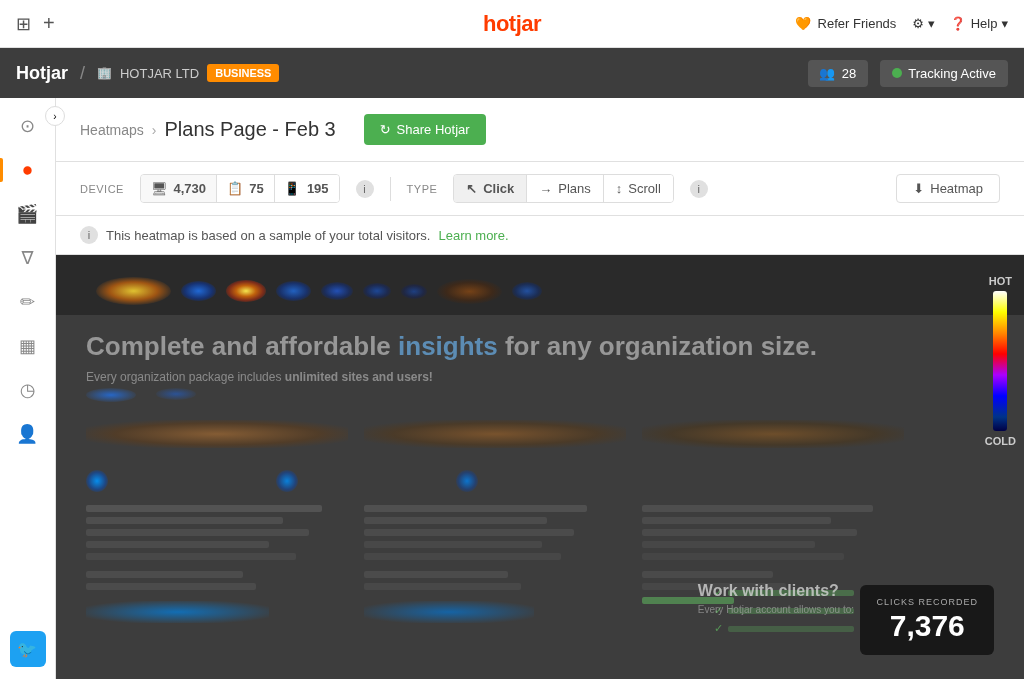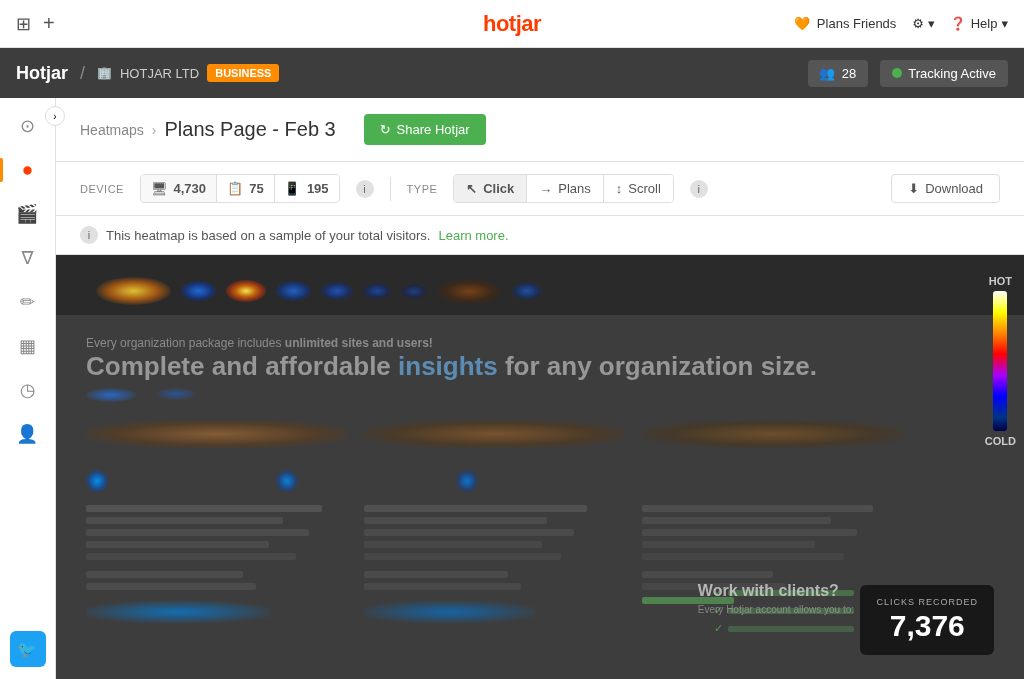--- a/index.html
+++ b/index.html
@@ -114,21 +114,21 @@
 
 <div class="top-nav">
   <div class="top-nav-left">
     <span class="top-nav-icon">⊞</span>
     <span class="top-nav-plus">+</span>
   </div>
   <div class="hotjar-logo">hotjar</div>
   <div class="top-nav-right">
     <div class="refer-friends">
       <span>🧡</span>
-      <span>Plans Friends</span>
+      <span>Refer Friends</span>
     </div>
     <div class="settings-btn">
       <span>⚙</span>
       <span>▾</span>
     </div>
     <div class="help-btn">
       <span>❓</span>
       <span>Help</span>
       <span>▾</span>
     </div>
@@ -236,21 +236,21 @@
         </div>
         <div class="type-btn">
           <span>↕</span>
           <span>Scroll</span>
         </div>
       </div>
       <div class="info-icon">i</div>
 
       <button class="download-btn">
         <span>⬇</span>
-        <span>Download</span>
+        <span>Heatmap</span>
       </button>
     </div>
 
     <div class="info-bar">
       <div class="info-icon">i</div>
       <span>This heatmap is based on a sample of your total visitors.</span>
       <a href="#">Learn more.</a>
     </div>
 
     <div class="heatmap-area">
@@ -263,25 +263,25 @@
         <div style="width:32px;height:18px;background:radial-gradient(ellipse at center, rgba(30,100,255,0.65) 0%, rgba(0,50,180,0.35) 55%, transparent 80%);border-radius:50%;"></div>
         <div style="width:28px;height:16px;background:radial-gradient(ellipse at center, rgba(20,90,220,0.6) 0%, rgba(0,40,160,0.3) 55%, transparent 80%);border-radius:50%;"></div>
         <div style="width:26px;height:15px;background:radial-gradient(ellipse at center, rgba(20,80,200,0.55) 0%, rgba(0,30,140,0.25) 55%, transparent 80%);border-radius:50%;"></div>
         <div style="margin-left:auto;width:65px;height:25px;background:radial-gradient(ellipse at center, rgba(130,70,20,0.85) 0%, rgba(80,40,10,0.5) 50%, transparent 75%);border-radius:50%;"></div>
         <div style="width:30px;height:18px;background:radial-gradient(ellipse at center, rgba(30,100,220,0.65) 0%, rgba(0,50,160,0.35) 55%, transparent 80%);border-radius:50%;"></div>
       </div>
 
       <div style="position:absolute;top:60px;left:0;right:0;bottom:0;background:rgba(90,90,90,0.4);"></div>
 
       <div style="position:absolute;top:75px;left:30px;right:120px;">
+        <div style="font-size:26px;font-weight:700;color:rgba(200,200,200,0.65);line-height:1.3;">
+          <span>Complete and affordable </span><span style="color:rgba(100,160,210,0.8);">insights</span><span> for any organization size.</span>
+        </div>
         <div style="font-size:12px;color:rgba(200,200,200,0.55);margin-top:6px;">
           <span>Every organization package includes </span><strong>unlimited sites and users!</strong>
-        </div>
-        <div style="font-size:26px;font-weight:700;color:rgba(200,200,200,0.65);line-height:1.3;">
-          <span>Complete and affordable </span><span style="color:rgba(100,160,210,0.8);">insights</span><span> for any organization size.</span>
         </div>
 
         <div style="position:relative;margin-top:4px;display:flex;gap:20px;">
           <div style="width:50px;height:14px;background:radial-gradient(ellipse at center, rgba(30,120,255,0.7) 0%, transparent 80%);border-radius:50%;"></div>
           <div style="width:40px;height:12px;background:radial-gradient(ellipse at center, rgba(30,100,220,0.55) 0%, transparent 80%);border-radius:50%;"></div>
         </div>
       </div>
 
       <div style="position:absolute;top:165px;left:30px;right:120px;display:flex;gap:16px;">
         <div style="flex:1;">

